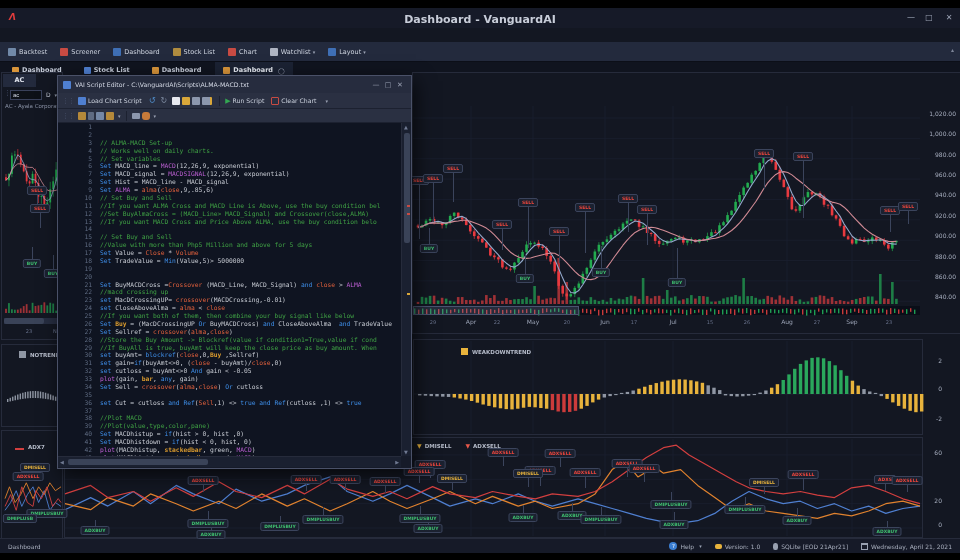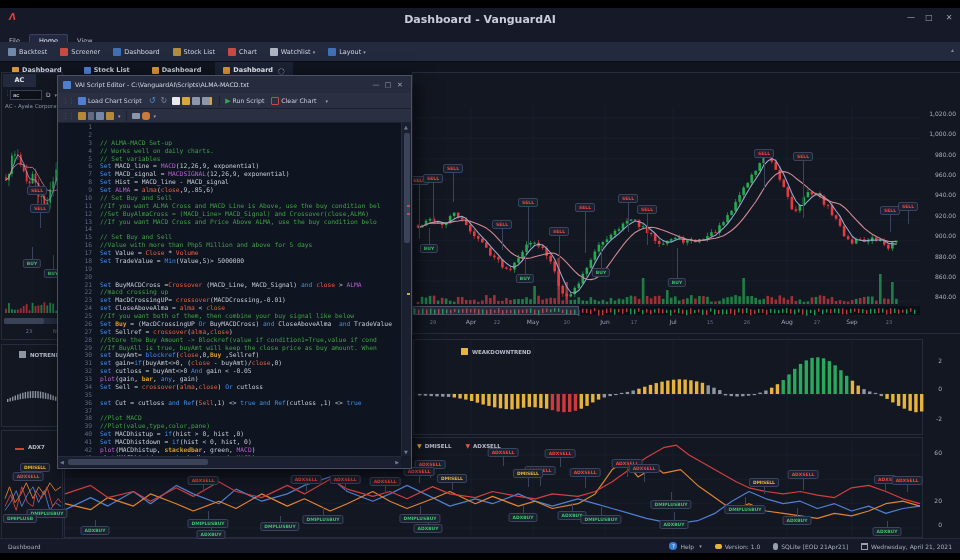--- a/index.html
+++ b/index.html
@@ -74,21 +74,20 @@
 <div id="stage">
 
   <div id="titlebar" class="abs">
     <span id="logo" class="abs">Λ</span>
     <div id="wintitle" class="abs">Dashboard - VanguardAI</div>
     <div class="winbtn abs" style="right:42px;">—</div>
     <div class="winbtn abs" style="right:24px;">□</div>
     <div class="winbtn abs" style="right:4px;">✕</div>
   </div>
 
-  <div id="menubar" class="abs"><span class="menu-item">File</span><span class="menu-item active">Home</span><span class="menu-item">View</span></div>
   <div id="ribbon" class="abs">
       <span class="rbtn"><span class="ric" style="background: rgb(113, 137, 168);"></span>Backtest</span>
       <span class="rbtn"><span class="ric" style="background: rgb(200, 75, 67);"></span>Screener</span>
       <span class="rbtn"><span class="ric" style="background: rgb(63, 111, 181);"></span>Dashboard</span>
       <span class="rbtn"><span class="ric" style="background: rgb(176, 140, 63);"></span>Stock List</span>
       <span class="rbtn"><span class="ric" style="background: rgb(200, 75, 67);"></span>Chart</span>
       <span class="rbtn"><span class="ric" style="background: rgb(174, 180, 194);"></span>Watchlist<span class="caret">▾</span></span>
       <span class="rbtn"><span class="ric" style="background: rgb(63, 111, 181);"></span>Layout<span class="caret">▾</span></span>
     </div>
   <div id="ribbon-collapse" class="abs">▴</div>

